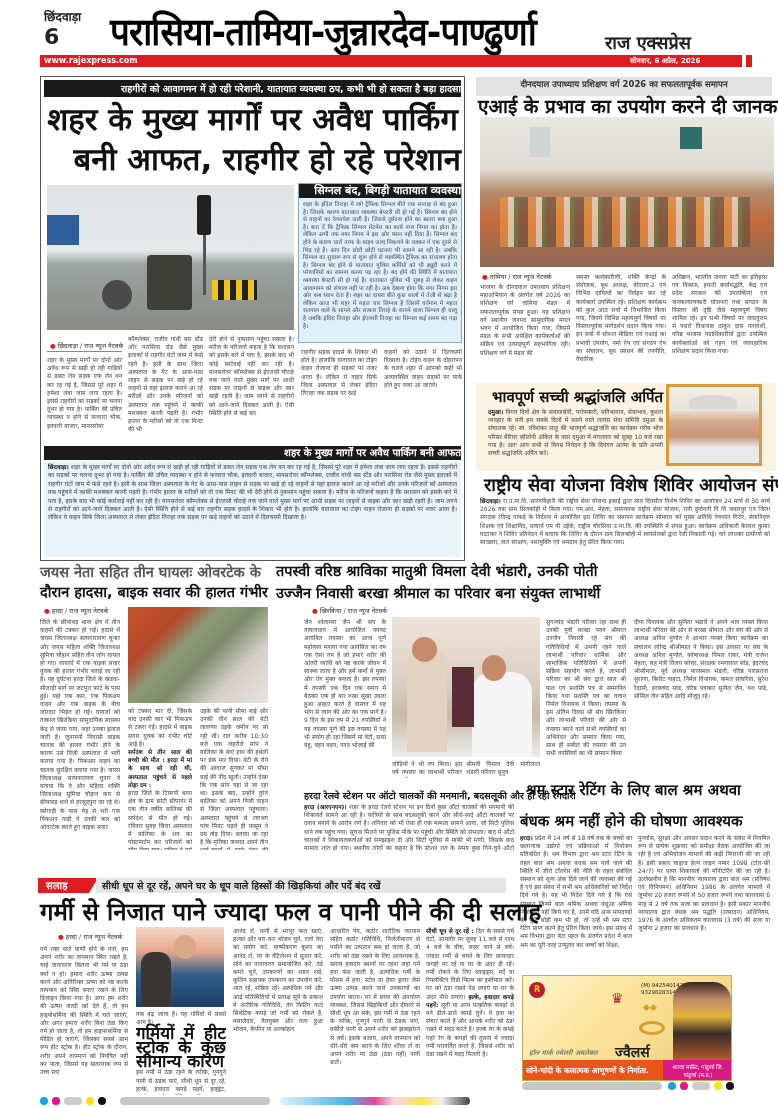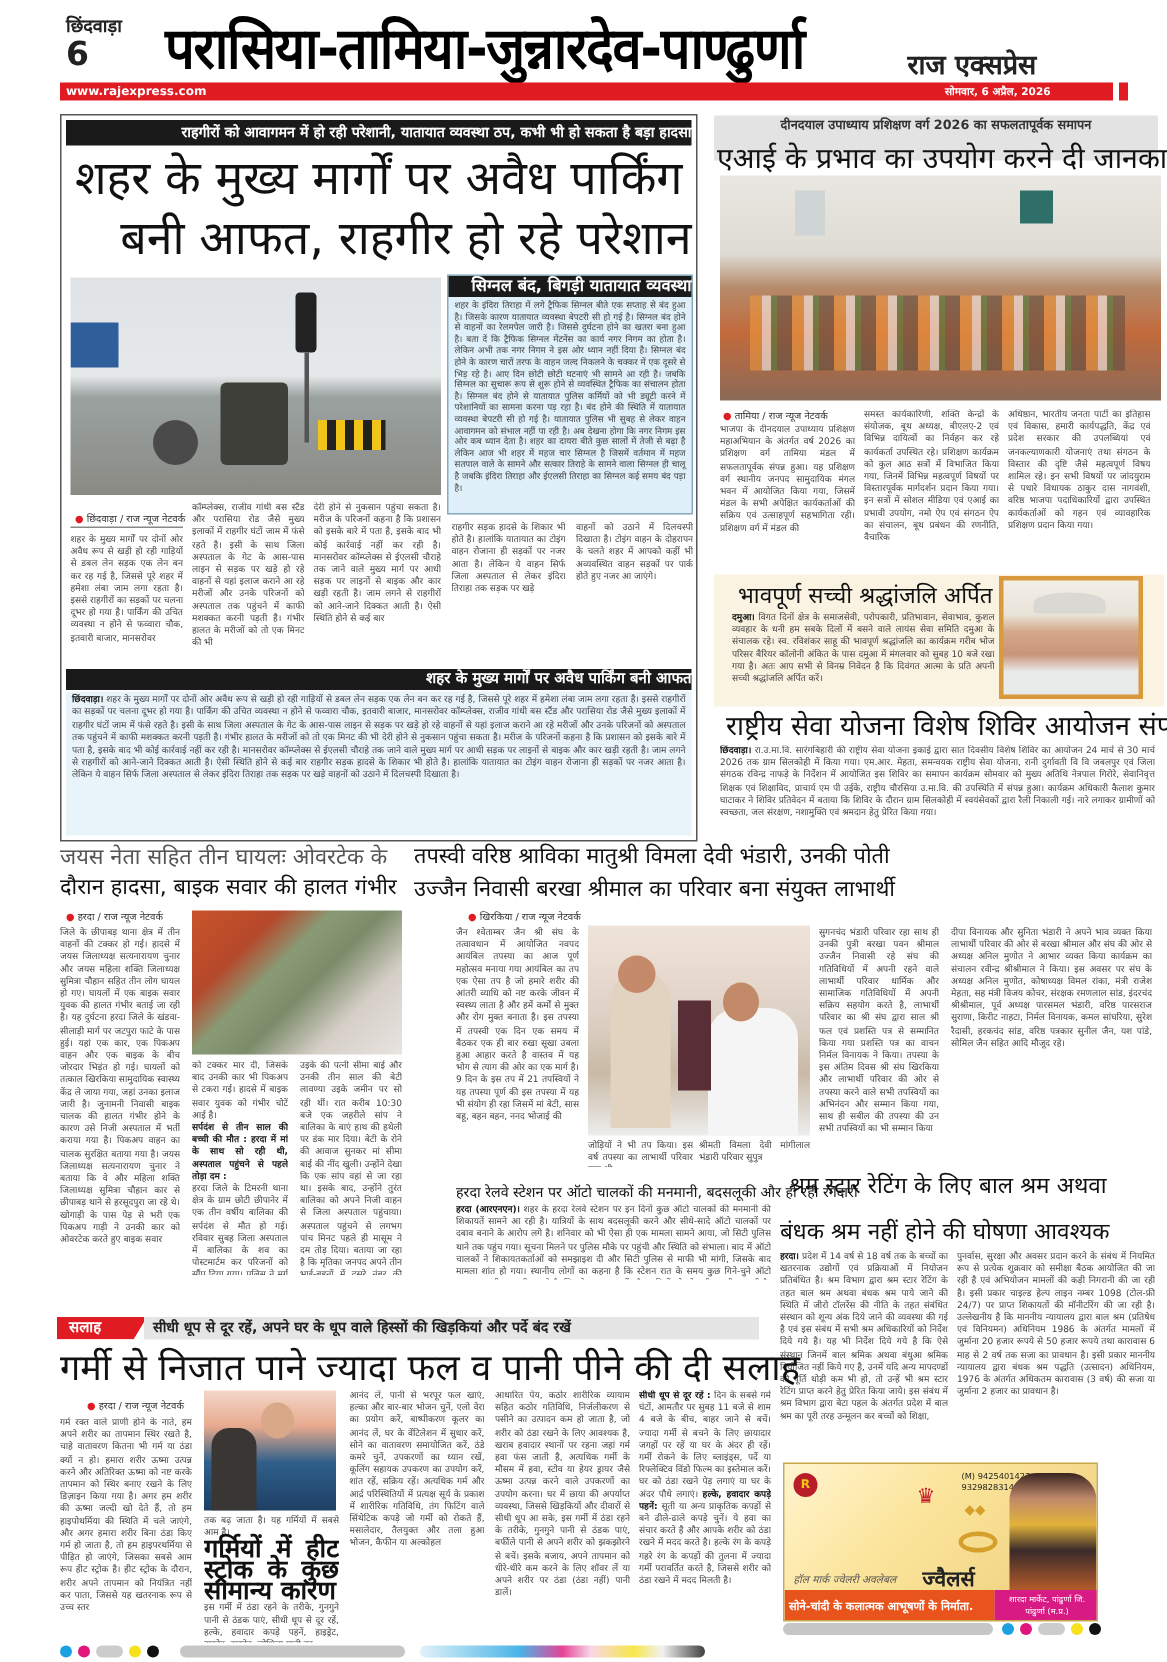--- a/index.html
+++ b/index.html
@@ -12,21 +12,21 @@
 .redbar{left:40px;top:55px;width:702px;height:12px;background:#e11b22}
 .redbar-small{left:746px;top:55px;width:6px;height:12px;background:#e11b22}
 .url{left:44px;top:56px;font-size:8px;color:#fff;font-weight:bold}
 .date{left:630px;top:56px;font-size:7px;font-weight:bold;color:#fff}
 .hl-box{border:1px solid #333}
 .blackbar{background:#1a1a1a;color:#fff;text-align:right;font-weight:bold}
 .body-text{font-size:6px;line-height:8.2px;color:#444;text-align:justify;overflow:hidden}
 .credit{font-size:6.5px;color:#333}
 .credit .dot{color:#e11b22}
 .photo{overflow:hidden}
-.headline{font-weight:normal;color:#111;white-space:nowrap}
+.headline{font-weight:bold;color:#111;white-space:nowrap}
 .cmyk{display:flex;gap:4px;align-items:center}
 .cmyk span{width:8px;height:8px;border-radius:50%}
 </style>
 </head>
 <body>
 
 <div class="abs masthead-city">छिंदवाड़ा</div>
 <div class="abs masthead-page">6</div>
 <div class="abs masthead-title">परासिया-तामिया-जुन्नारदेव-पाण्ढुर्णा</div>
 <div class="abs masthead-brand">राज एक्सप्रेस</div>
@@ -61,21 +61,21 @@
 <div class="abs body-text" style="left:209px;top:335px;width:85px;height:109px;">देरी होने से नुकसान पहुंचा सकता है। मरीज के परिजनों कहना है कि प्रशासन को इसके बारे में पता है, इसके बाद भी कोई कार्रवाई नहीं कर रही है। मानसरोवर कॉम्प्लेक्स से ईएलसी चौराहे तक जाने वाले मुख्य मार्ग पर आधी सड़क पर लाइनों से बाइक और कार खड़ी रहती है। जाम लगने से राहगीरों को आने-जाने दिक्कत आती है। ऐसी स्थिति होने से कई बार</div>
 <div class="abs body-text" style="left:301px;top:348px;width:76px;height:96px;">राहगीर सड़क हादसे के शिकार भी होते है। हालांकि यातायात का टोइंग वाहन रोजाना ही सड़कों पर नजर आता है। लेकिन ये वाहन सिर्फ जिला अस्पताल से लेकर इंदिरा तिराहा तक सड़क पर खड़े</div>
 <div class="abs body-text" style="left:384px;top:348px;width:78px;height:96px;">वाहनों को उठाने में दिलचस्पी दिखाता है। टोइंग वाहन के दोहरापन के चलते शहर में आपको कहीं भी अव्यवस्थित वाहन सड़कों पर पार्क होते हुए नजर आ जाएंगे।</div>
 
 <div class="abs blackbar" style="left:44px;top:446px;width:417px;height:14px;font-size:10px;line-height:14px;">शहर के मुख्य मार्गों पर अवैध पार्किंग बनी आफत</div>
 <div class="abs body-text" style="left:44px;top:461px;width:417px;height:96px;background:#e8f3fa;padding:2px 4px;font-size:6px;line-height:8.4px;">
   <b style="color:#111">छिंदवाड़ा।</b>
   <span>शहर के मुख्य मार्गों पर दोनों ओर अवैध रूप से खड़ी हो रही गाड़ियों से डबल लेन सड़क एक लेन बन कर रह गई है, जिससे पूरे शहर में हमेशा लंबा जाम लगा रहता है। इससे राहगीरों का सड़कों पर चलना दूभर हो गया है। पार्किंग की उचित व्यवस्था न होने से फव्वारा चौक, इतवारी बाजार, मानसरोवर कॉम्प्लेक्स, राजीव गांधी बस स्टैंड और परासिया रोड जैसे मुख्य इलाकों में राहगीर घंटों जाम में फंसे रहते है। इसी के साथ जिला अस्पताल के गेट के आस-पास लाइन से सड़क पर खड़े हो रहे वाहनों से यहां इलाज कराने आ रहे मरीजों और उनके परिजनों को अस्पताल तक पहुंचने में काफी मशक्कत करनी पड़ती है। गंभीर हालत के मरीजों को तो एक मिनट की भी देरी होने से नुकसान पहुंचा सकता है। मरीज के परिजनों कहना है कि प्रशासन को इसके बारे में पता है, इसके बाद भी कोई कार्रवाई नहीं कर रही है। मानसरोवर कॉम्प्लेक्स से ईएलसी चौराहे तक जाने वाले मुख्य मार्ग पर आधी सड़क पर लाइनों से बाइक और कार खड़ी रहती है। जाम लगने से राहगीरों को आने-जाने दिक्कत आती है। ऐसी स्थिति होने से कई बार राहगीर सड़क हादसे के शिकार भी होते है। हालांकि यातायात का टोइंग वाहन रोजाना ही सड़कों पर नजर आता है। लेकिन ये वाहन सिर्फ जिला अस्पताल से लेकर इंदिरा तिराहा तक सड़क पर खड़े वाहनों को उठाने में दिलचस्पी दिखाता है।</span>
 </div>
 
-<div class="abs" style="left:476px;top:77px;width:296px;height:30px;background:#e3e3e3;font-size:8.5px;line-height:15px;text-align:center;font-weight:bold;color:#333;">दीनदयाल उपाध्याय प्रशिक्षण वर्ग 2026 का सफलतापूर्वक समापन</div>
+<div class="abs" style="left:476px;top:77px;width:296px;height:19px;background:#e3e3e3;font-size:8.5px;line-height:15px;text-align:center;font-weight:bold;color:#333;">दीनदयाल उपाध्याय प्रशिक्षण वर्ग 2026 का सफलतापूर्वक समापन</div>
 <div class="abs headline" style="left:478px;top:93px;font-size:19px;line-height:26px;">एआई के प्रभाव का उपयोग करने दी जानकारी</div>
 <div class="abs photo" style="left:480px;top:117px;width:294px;height:150px;background:linear-gradient(180deg,#e9e7e1 0%,#dedbd3 35%,#b58a6a 50%,#c26a3c 70%,#8b6a58 100%);">
   <div class="abs" style="left:50px;top:10px;width:20px;height:30px;background:#cfd4d4;"></div>
   <div class="abs" style="left:200px;top:10px;width:22px;height:22px;background:#2f6f6a;"></div>
   <div class="abs" style="left:20px;top:80px;width:250px;height:50px;background:repeating-linear-gradient(90deg,#f39a3c 0 8px,#fff 8px 14px,#3a7a3a 14px 18px,#5a4a40 18px 28px);opacity:.55;"></div>
 </div>
 <div class="abs credit" style="left:482px;top:272px;"><span class="dot">●</span> <span>तामिया / राज न्यूज नेटवर्क</span></div>
 <div class="abs body-text" style="left:480px;top:283px;width:90px;height:96px;">भाजपा के दीनदयाल उपाध्याय प्रशिक्षण महाअभियान के अंतर्गत वर्ष 2026 का प्रशिक्षण वर्ग तामिया मंडल में सफलतापूर्वक संपन्न हुआ। यह प्रशिक्षण वर्ग स्थानीय जनपद सामुदायिक मंगल भवन में आयोजित किया गया, जिसमें मंडल के सभी अपेक्षित कार्यकर्ताओं की सक्रिय एवं उत्साहपूर्ण सहभागिता रही। प्रशिक्षण वर्ग में मंडल की</div>
 <div class="abs body-text" style="left:576px;top:273px;width:90px;height:106px;">समस्त कार्यकारिणी, शक्ति केन्द्रों के संयोजक, बूथ अध्यक्ष, बीएलए-2 एवं विभिन्न दायित्वों का निर्वहन कर रहे कार्यकर्ता उपस्थित रहे। प्रशिक्षण कार्यक्रम को कुल आठ सत्रों में विभाजित किया गया, जिनमें विभिन्न महत्वपूर्ण विषयों पर विस्तारपूर्वक मार्गदर्शन प्रदान किया गया। इन सत्रों में सोशल मीडिया एवं एआई का प्रभावी उपयोग, नमो ऐप एवं संगठन ऐप का संचालन, बूथ प्रबंधन की रणनीति, वैचारिक</div>
 <div class="abs body-text" style="left:672px;top:273px;width:95px;height:106px;">अधिष्ठान, भारतीय जनता पार्टी का इतिहास एवं विकास, हमारी कार्यपद्धति, केंद्र एवं प्रदेश सरकार की उपलब्धियां एवं जनकल्याणकारी योजनाएं तथा संगठन के विस्तार की दृष्टि जैसे महत्वपूर्ण विषय शामिल रहे। इन सभी विषयों पर जांदयुराम से पधारे विधायक ठाकुर दास नागवंशी, वरिष्ठ भाजपा पदाधिकारियों द्वारा उपस्थित कार्यकर्ताओं को गहन एवं व्यावहारिक प्रशिक्षण प्रदान किया गया।</div>

